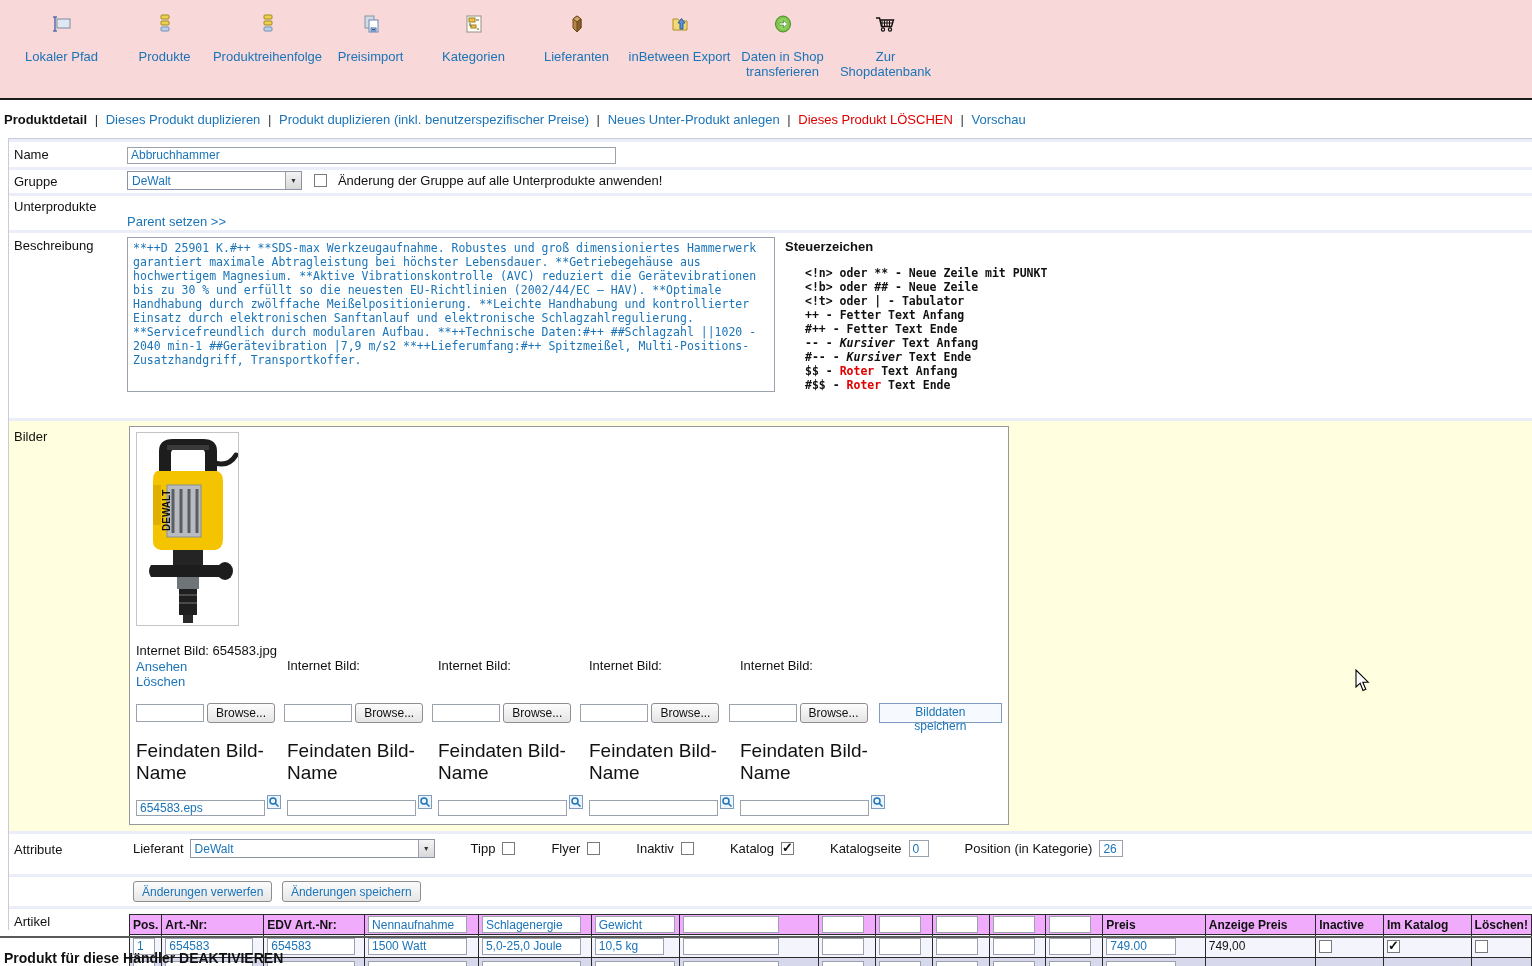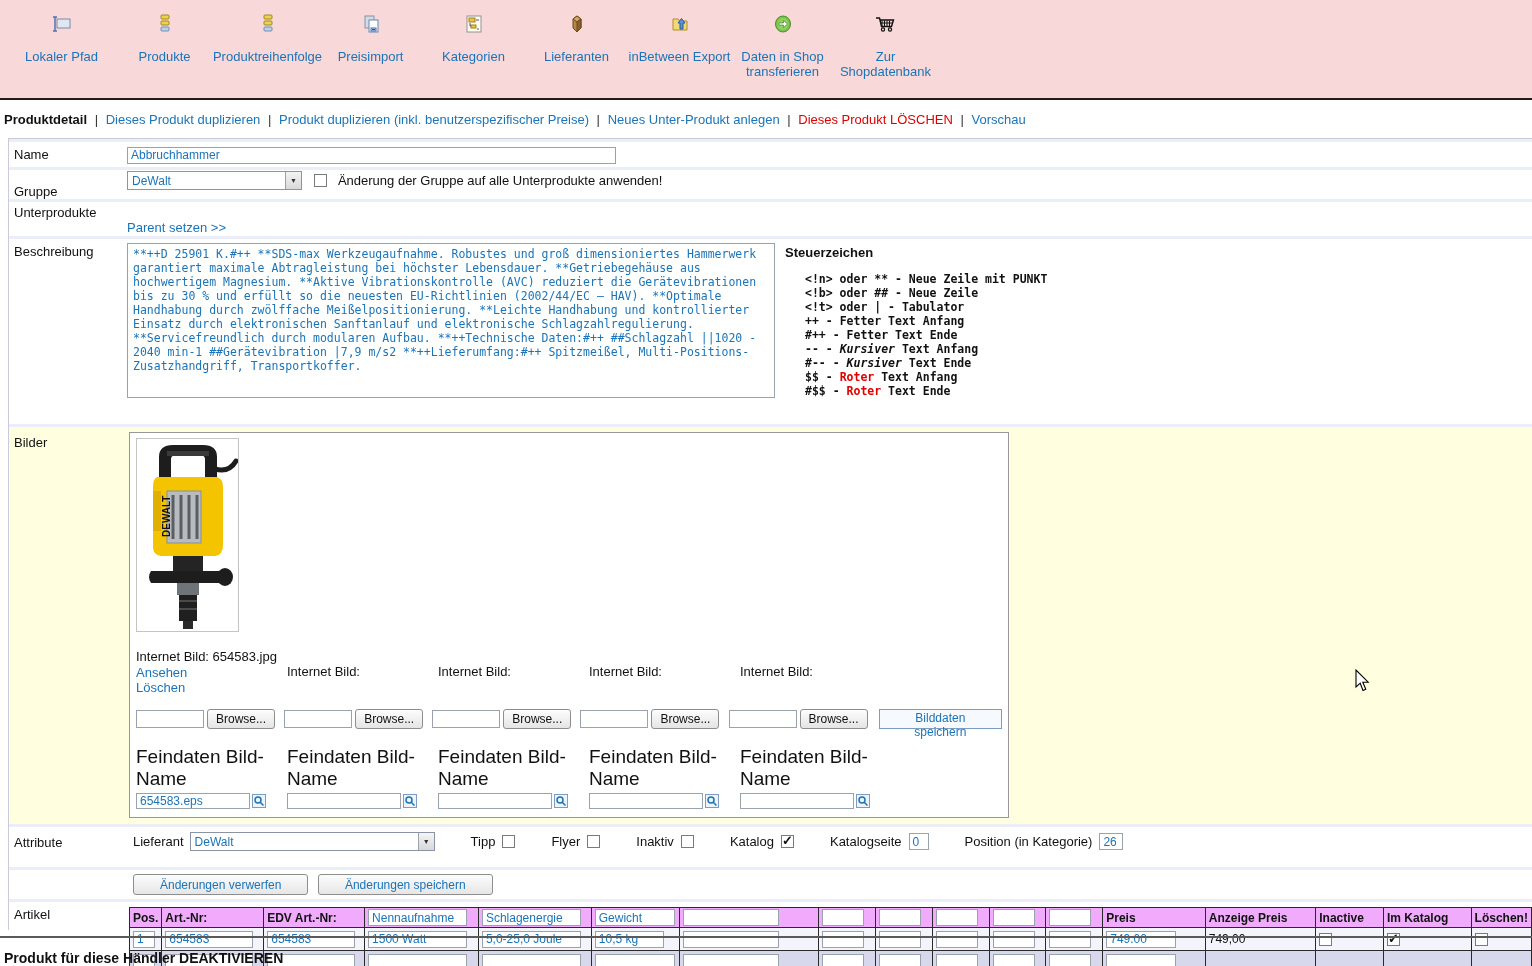--- a/index.html
+++ b/index.html
@@ -126,36 +126,36 @@
     font-family: "Liberation Sans", sans-serif; font-size: 12px; color: #111; cursor: pointer;
   }
   .btn-bilddaten {
     margin-left: 2px; height: 20px; padding: 1px 9px;
     border: 1px solid #7e9cc0; background: #f6f9fd;
     font-family: "Liberation Sans", sans-serif; font-size: 12px; color: #1b74b8; cursor: pointer;
   }
   .fein-labels { display: grid; grid-template-columns: repeat(5, 151px); margin-top: 17px; font-size: 19px; }
   .fein-inputs { display: grid; grid-template-columns: repeat(5, 151px); margin-top: 3px; }
   .fein-cell { display: flex; align-items: center; }
-  .fein-cell input { width: 114px; height: 16px; }
+  .fein-cell input { width: 129px; height: 16px; margin-top: 13px; }
   .mag { margin-left: 2px; cursor: pointer; display: inline-flex; }
 
   
   .attr-flex { display: flex; align-items: center; padding: 5px 0 16px 6px; font-size: 13px; }
   .lieferant-select { width: 245px; margin-left: 6px; }
   .attr-item { display: flex; align-items: center; margin-left: 36px; }
   .attr-item .albl { margin-right: 7px; }
   .num-input { height: 15px; font-size: 11px; }
   .ks-input { width: 20px; }
   .pos-input { width: 24px; }
 
   
   .btns { padding: 4px 0 0 6px; }
   .btn-grey {
-    height: 21px; padding: 2px 26px; margin-right: 5px;
+    height: 21px; padding: 2px 8px; margin-right: 5px;
     border: 1px solid #8e8e8e; border-radius: 3px;
     background: linear-gradient(#fcfcfc, #e6e6e6);
     font-family: "Liberation Sans", sans-serif; font-size: 12px; color: #1b74b8; cursor: pointer;
   }
 
   
   .art-table { border-collapse: collapse; table-layout: fixed; margin: 2px 0 4px 2px; }
   .art-table td { border: 1px solid #2a2a2a; padding: 1px 3px; font-size: 12px; vertical-align: middle; overflow: hidden; white-space: nowrap; }
   .art-table tr.h td { font-weight: bold; height: 19px; background: #f0abfc; }
   .art-table tr.r1 td { height: 23px; background: #f4f4fc; }
@@ -309,21 +309,21 @@
 <div class="formwrap">
 
   <div class="frow" style="min-height:25px;">
     <div class="flabel">Name</div>
     <div class="fcontent">
       <input type="text" class="name-input" value="Abbruchhammer" style="">
     </div>
   </div>
 
   <div class="frow" style="min-height:23px;">
-    <div class="flabel" style="padding-top:14px;">Gruppe</div>
+    <div class="flabel" style="padding-top:4px;">Gruppe</div>
     <div class="fcontent" style="padding-top:1px;">
       <span class="select gruppe-select">
         <span class="val">DeWalt</span>
         <span class="drop"></span>
       </span>
       <span class="cb" style="margin-left:8px;" data-checked="false"></span>
       <span class="apply-label">Änderung der Gruppe auf alle Unterprodukte anwenden!</span>
     </div>
   </div>
 

